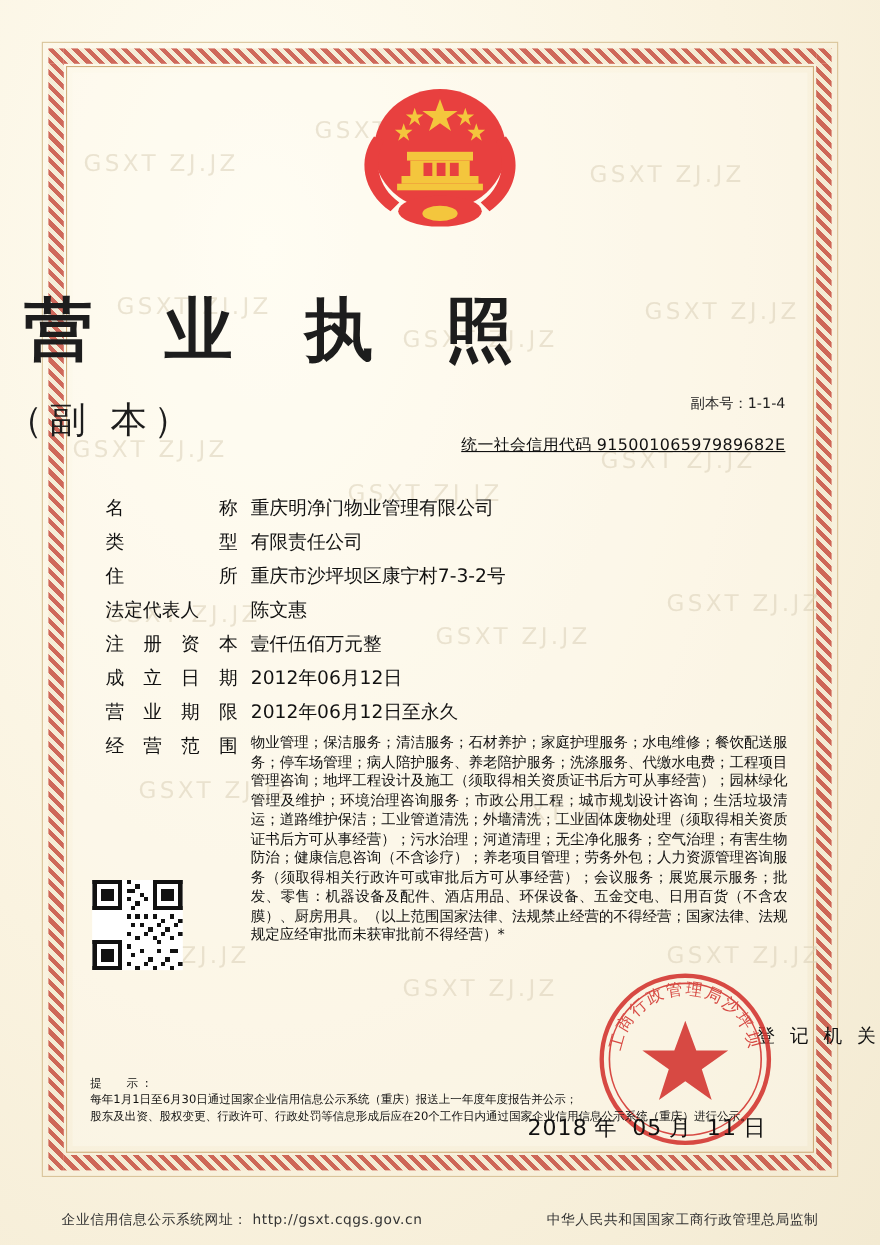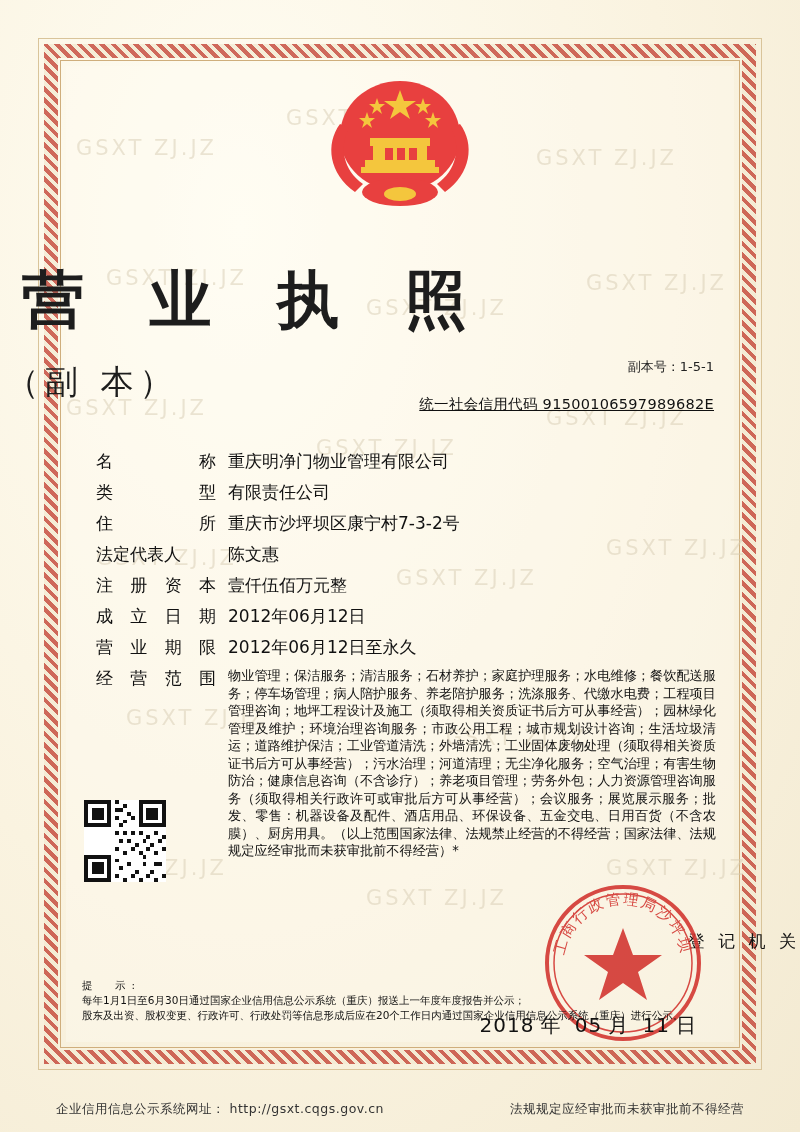--- a/index.html
+++ b/index.html
@@ -287,21 +287,21 @@
         <polygon points="108,24 110,30 116,30 111,34 113,40 108,36 103,40 105,34 100,30 106,30" fill="#f4c63d"></polygon>
         <polygon points="118,38 120,44 126,44 121,48 123,54 118,50 113,54 115,48 110,44 116,44" fill="#f4c63d"></polygon>
         <polygon points="62,24 64,30 70,30 65,34 67,40 62,36 57,40 59,34 54,30 60,30" fill="#f4c63d"></polygon>
         <polygon points="52,38 54,44 60,44 55,48 57,54 52,50 47,54 49,48 44,44 50,44" fill="#f4c63d"></polygon>
       </g>
     </svg>
   </div>
 
   <div class="title">营 业 执 照</div>
   <div class="subtitle">（副 本）</div>
-  <div class="copy-no">副本号：1-5-1</div>
+  <div class="copy-no">副本号：1-1-4</div>
   <div class="credit-code">统一社会信用代码 91500106597989682E</div>
 
   <div class="fields">
     <div class="row">
       <div class="row-label spread">
         <span>名</span>
         <span>称</span>
       </div>
       <div class="row-value">重庆明净门物业管理有限公司</div>
     </div>
@@ -462,15 +462,15 @@
     <span>2018</span><span>年</span>
     <span>05</span><span>月</span>
     <span>11</span><span>日</span>
   </div>
 
   <div class="footer">
     <div class="footer-left">
       <span>企业信用信息公示系统网址：</span>
       <span class="footer-url">http://gsxt.cqgs.gov.cn</span>
     </div>
-    <div class="footer-right">法规规定应经审批而未获审批前不得经营</div>
+    <div class="footer-right">中华人民共和国国家工商行政管理总局监制</div>
   </div>
 </div>
 
 </body></html>

